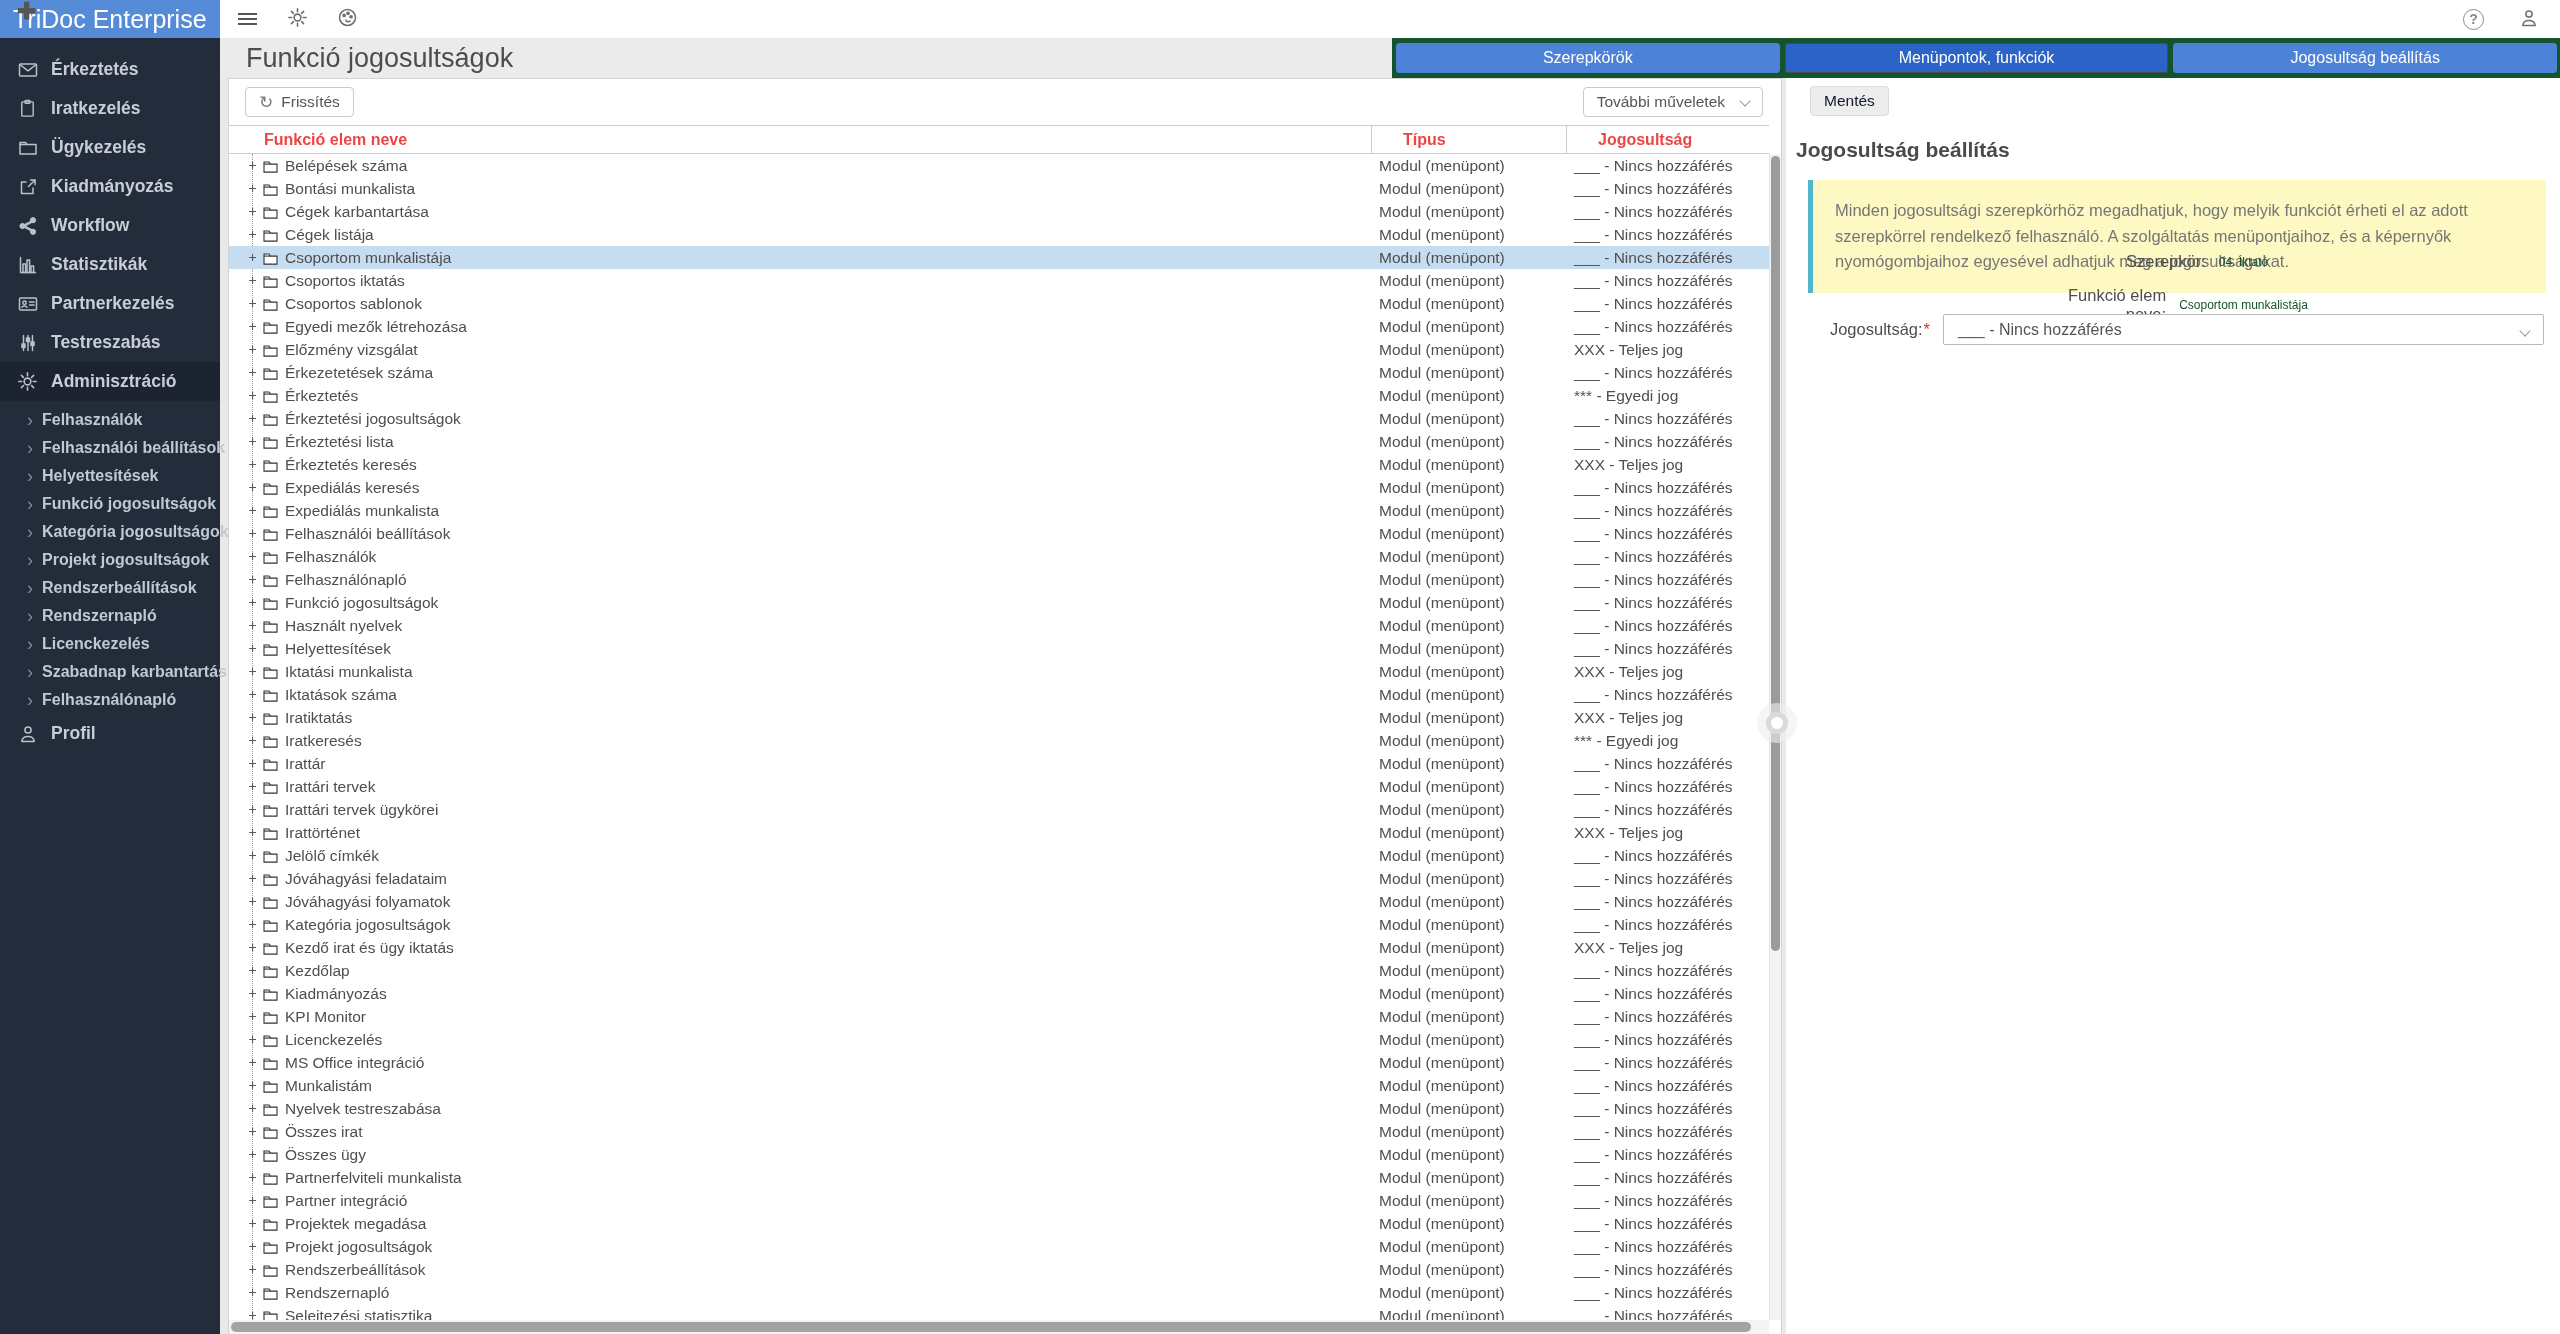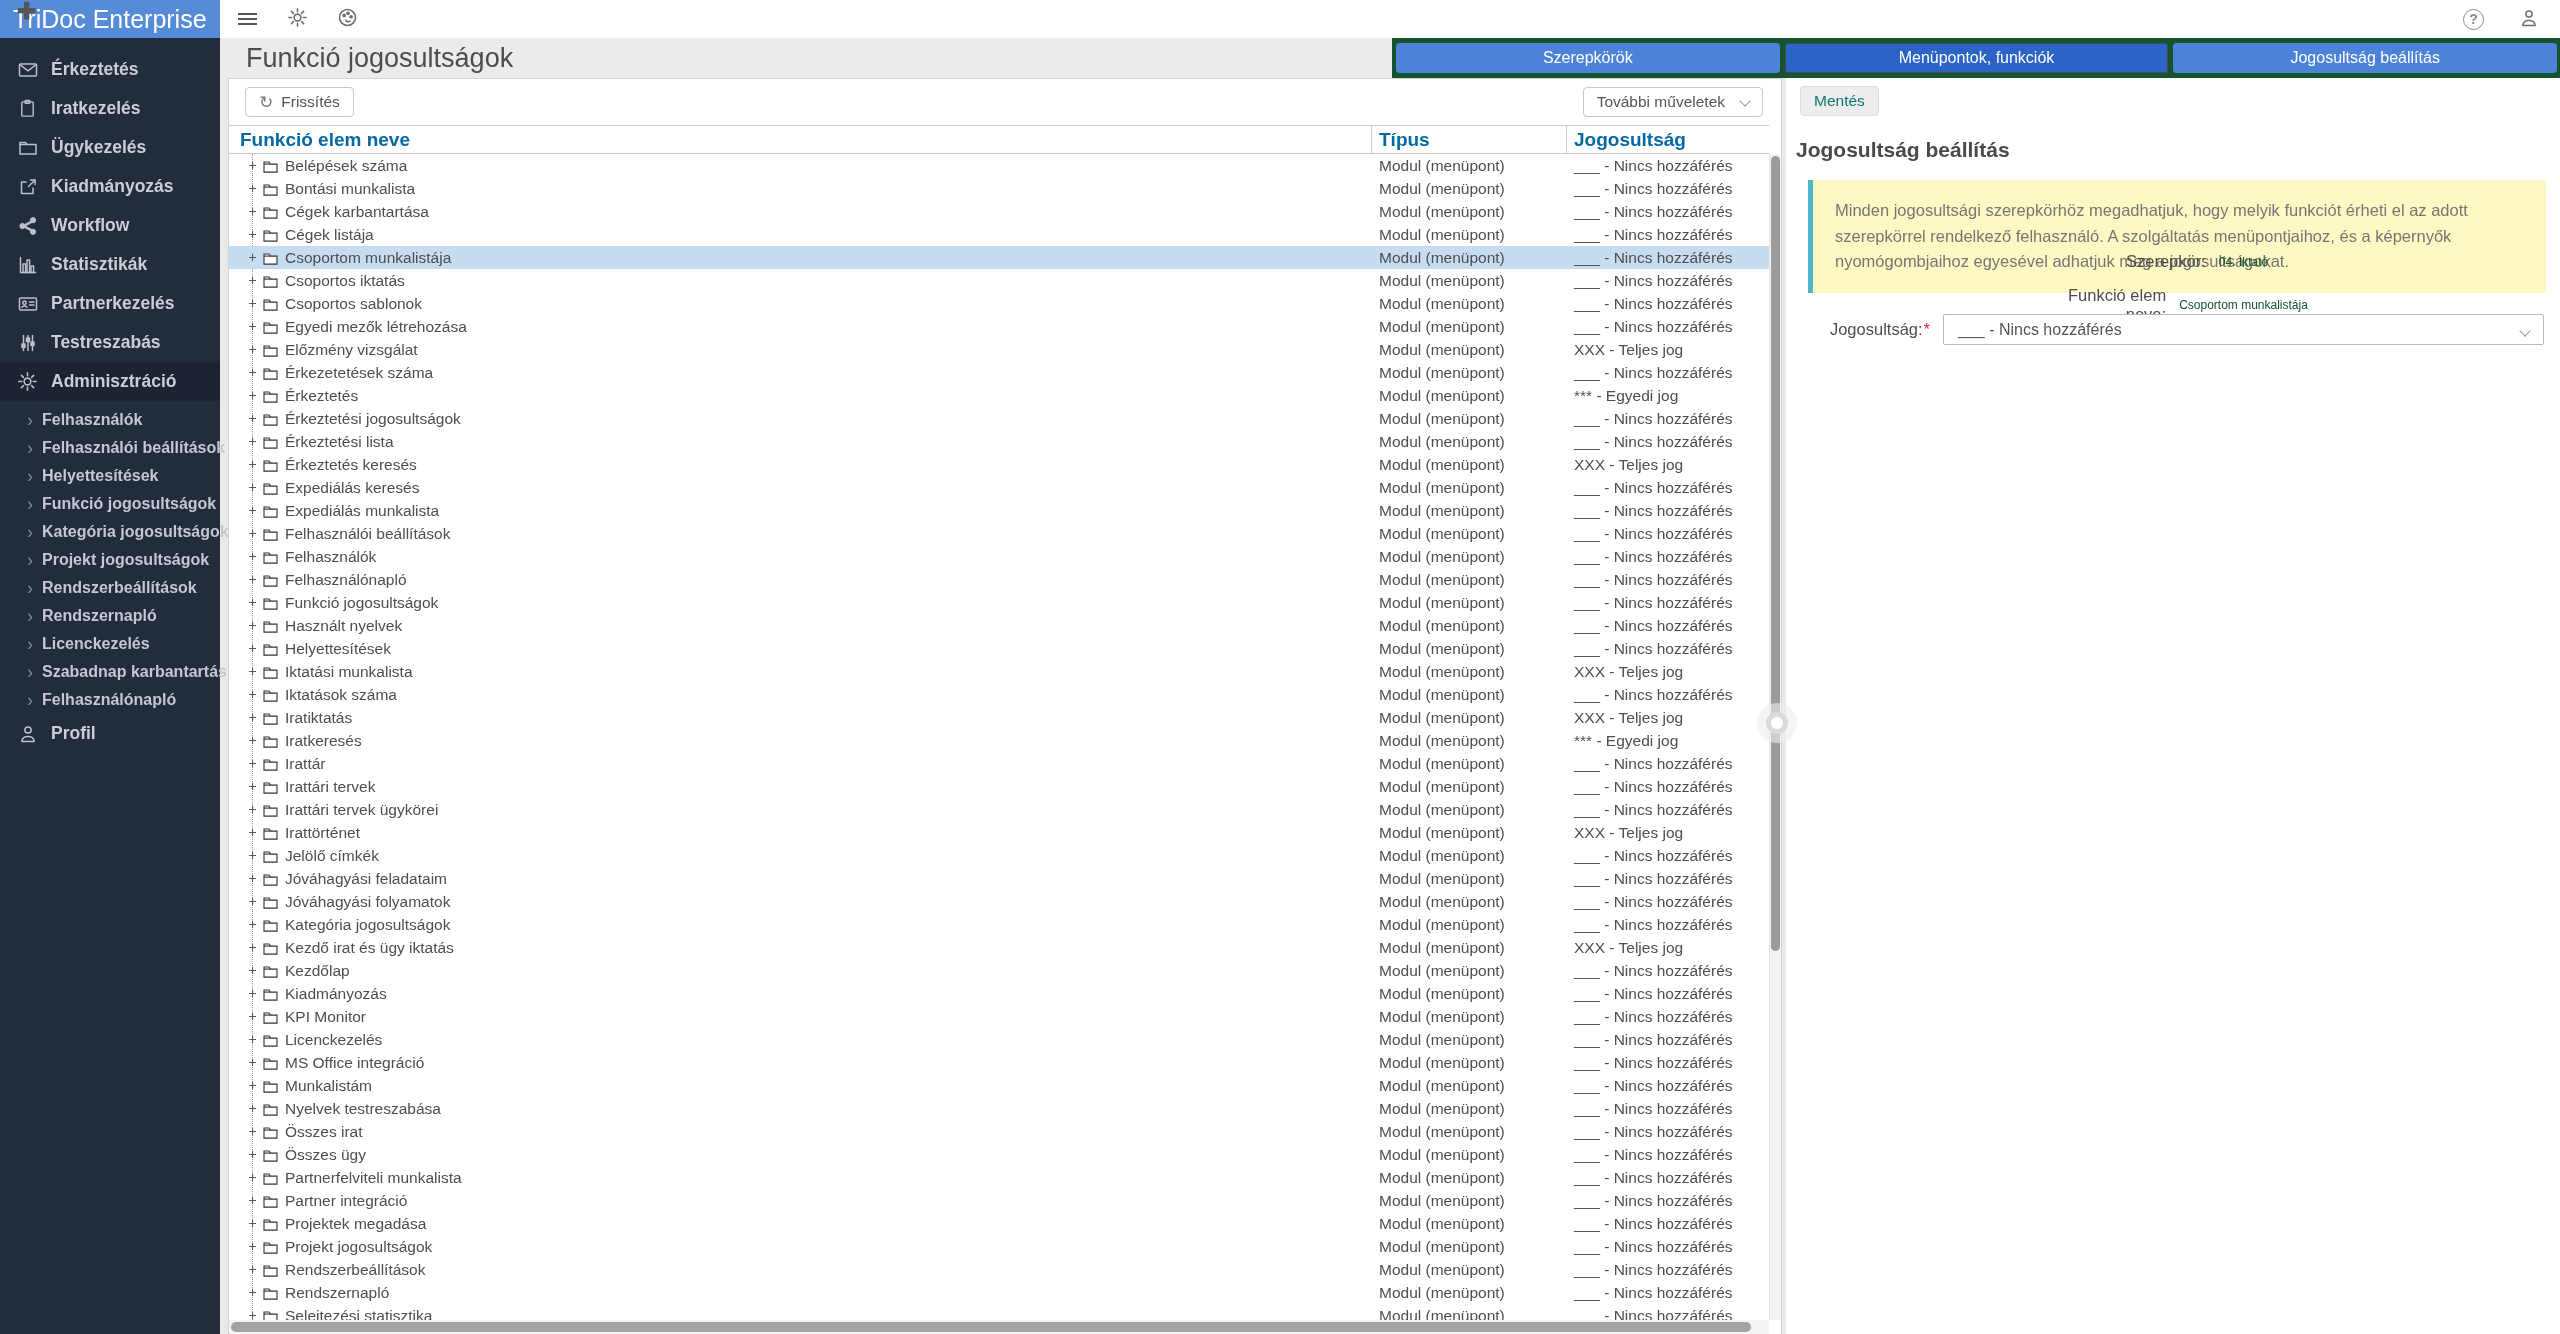--- a/index.html
+++ b/index.html
@@ -52,21 +52,21 @@
          font-family:"Liberation Sans", sans-serif; cursor:pointer; white-space:nowrap; }
   .btn .ricon { font-size:17px; color:#777; line-height:1; }
   .btn-refresh { position:absolute; left:16px; top:8px; }
   .btn-more   { position:absolute; right:18px; top:8px; }
   .chev { width:8px; height:8px; border-right:1.7px solid #999; border-bottom:1.7px solid #999;
           transform:rotate(45deg); display:inline-block; margin:-3px 0 0 8px; }
 
   .thead { position:absolute; left:0; right:12px; top:46px; height:29px;
            border-top:1px solid #cccccc; border-bottom:1px solid #cccccc; }
   .thead .col { position:absolute; top:0; bottom:0; display:flex; align-items:center;
-                font-size:19px; font-weight:700; color:#0369a1; cursor:pointer; }
+                font-size:16px; font-weight:700; color:#ef4444; cursor:pointer;margin-left:24px; }
   .col-name { left:11px; } .col-type { left:1150px; } .col-perm { left:1345px; }
   .thead .sep { position:absolute; top:0; bottom:0; width:1px; background:#cccccc; }
   .sep1 { left:1142px; } .sep2 { left:1337px; }
 
   .tbody { position:absolute; left:0; right:12px; top:75px; bottom:14px; overflow:hidden; background:#fff; }
   .tree-rail { position:absolute; left:23px; top:0; bottom:0; border-left:1px dotted #9a9a9a; }
   .trow { position:relative; height:23px; font-size:15.5px; color:#4e4e4e; cursor:pointer; }
   .trow.selected { background:#c5dcf1; }
   .plus { position:absolute; left:17px; top:4px; width:13px; height:15px; text-align:center;
           font-size:14px; line-height:14px; color:#555; }
@@ -79,21 +79,21 @@
   .vscroll .thumb { position:absolute; left:1px; right:1px; top:2px; height:795px; background:#9b9b9b; border-radius:5px; }
   .hscroll { position:absolute; left:0; right:12px; bottom:0; height:14px; background:#f4f4f4; }
   .hscroll .thumb { position:absolute; top:2px; left:2px; width:1520px; height:10px; background:#a3a3a3; border-radius:5px; }
 
   .splitter { position:absolute; left:1766px; top:712px; width:22px; height:22px; background:#fff;
               border:5px solid #dadada; border-radius:50%; box-shadow:0 0 0 9px rgba(238,238,238,.6);
               z-index:8; cursor:col-resize; }
 
   
   .panel-right { position:absolute; left:1786px; right:0; top:78px; bottom:0; background:#fff; }
-  .btn-save { position:absolute; left:14px; top:8px; background:#ededed; border-color:#dcdcdc; color:#0f766e; cursor:default; }
+  .btn-save { position:absolute; left:24px; top:8px; background:#ededed; border-color:#dcdcdc; color:#0f172a; cursor:default; }
   .panel-right h2 { position:absolute; left:10px; top:60px; font-size:21px; font-weight:700; color:#4a4a4a; }
   .infobox { position:absolute; left:22px; right:14px; top:102px; background:#fef9c3;
              border-left:5px solid #4fb6cd; padding:18px 22px; color:#767676; font-size:16.5px; line-height:1.55; }
   .frow { position:absolute; left:14px; right:16px; display:flex; align-items:center;justify-content:center; }
   .frow label { width:130px; min-width:130px; text-align:right; margin-right:13px; color:#4e4e4e; font-size:16.5px; }
   .req { color:#d2342a; margin-left:1px; }
   .flink { color:#14532d; font-weight:400; font-size:12px; text-decoration:none; cursor:pointer; }
   .frow-1 { top:174px; } .frow-2 { top:208px; } .frow-3 { top:236px; }
   .select { position:relative; width:601px; height:31px; border:1px solid #b9b9b9; border-radius:2px;
             background:#fff; display:flex; align-items:center; padding:0 14px; font-size:16px; color:#555; cursor:pointer; }

